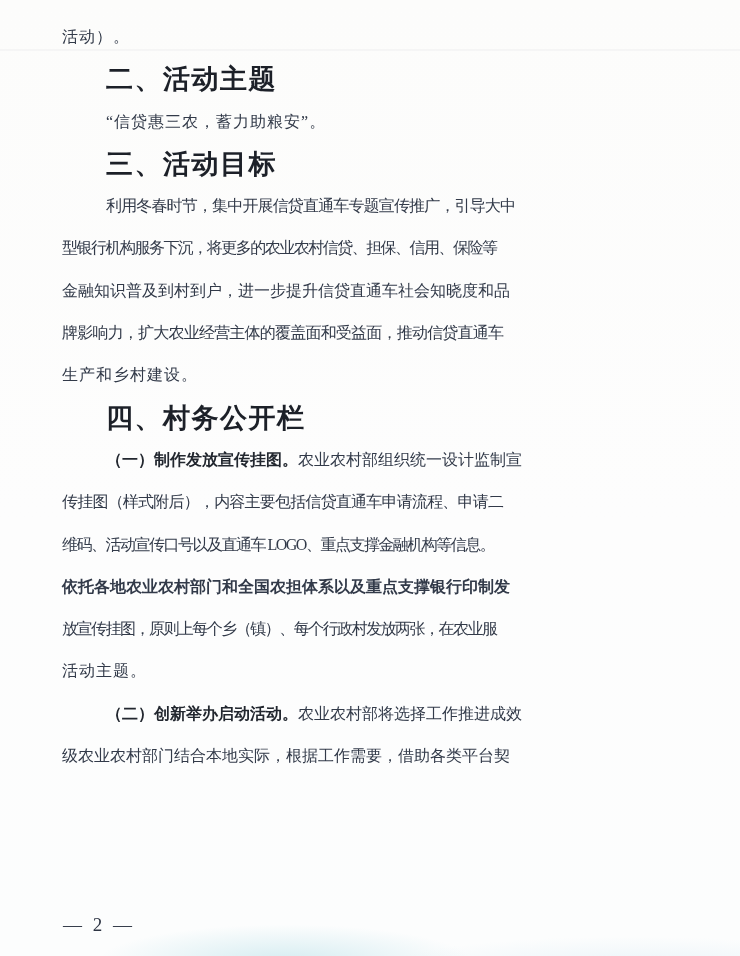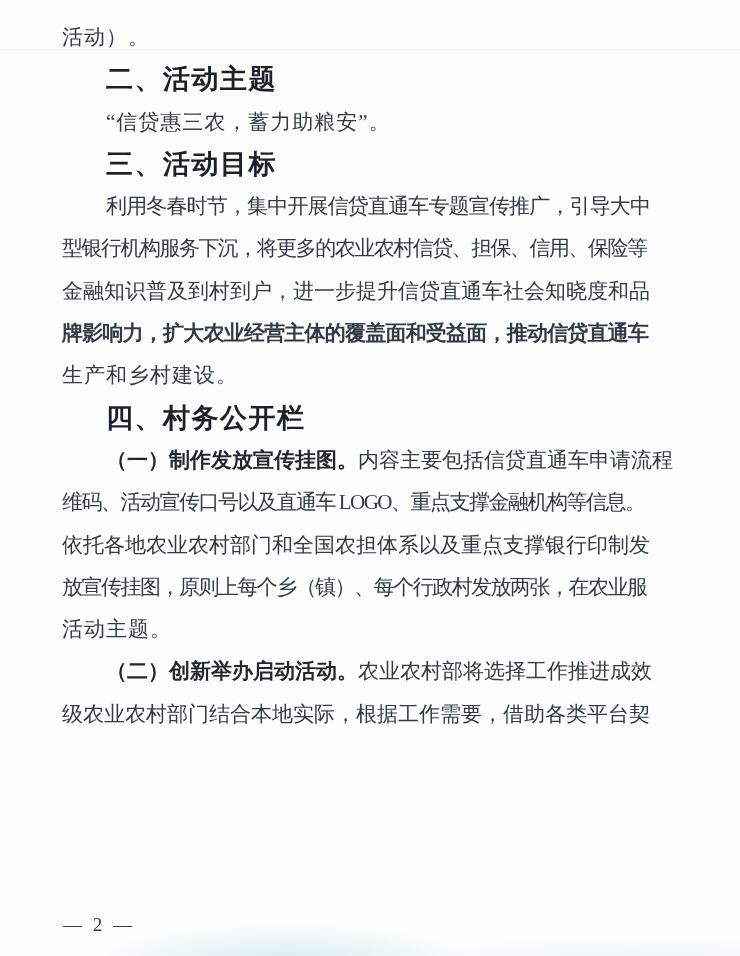--- a/index.html
+++ b/index.html
@@ -20,21 +20,21 @@
     position:absolute;left:0;top:49px;width:740px;height:2px;
     background:rgba(120,125,135,0.05);
   }
 
   .content{
     position:absolute;left:62px;top:16px;width:616px;
   }
 
   .line{
     height:42.3px;line-height:42.3px;
-    font-size:21px;
+    font-size:16px;
     color:#323a49;
     letter-spacing:1px;
     white-space:nowrap;
   }
   .line.heading{
     font-family:"Liberation Sans","DejaVu Sans",sans-serif;
     font-weight:700;
     font-size:27px;
     color:#1c2028;
     letter-spacing:1.5px;
@@ -59,25 +59,26 @@
 <div class="page">
   <div class="scan-band"></div>
   <div class="content" id="content">
       <div class="line body" style="padding-left: 0px;"><span>活动）。</span></div>
       <div class="line heading" style="padding-left: 44px;"><span>二、活动主题</span></div>
       <div class="line body" style="padding-left: 44px;"><span>“信贷惠三农，蓄力助粮安”。</span></div>
       <div class="line heading" style="padding-left: 44px;"><span>三、活动目标</span></div>
       <div class="line body fill" style="padding-left: 44px; letter-spacing: -0.846154px;"><span>利用冬春时节，集中开展信贷直通车专题宣传推广，引导大中</span></div>
       <div class="line body fill" style="padding-left: 0px; letter-spacing: -1.51724px;"><span>型银行机构服务下沉，将更多的农业农村信贷、担保、信用、保险等</span></div>
       <div class="line body fill" style="padding-left: 0px; letter-spacing: 0px;"><span>金融知识普及到村到户，进一步提升信贷直通车社会知晓度和品</span></div>
-      <div class="line body fill" style="padding-left: 0px; letter-spacing: -0.785714px; font-weight: bold;"><span>牌影响力，扩大农业经营主体的覆盖面和受益面，推动信贷直通车</span></div>
+      <div class="line body fill" style="padding-left: 0px; letter-spacing: -0.785714px;"><span>牌影响力，扩大农业经营主体的覆盖面和受益面，推动信贷直通车</span></div>
       <div class="line body" style="padding-left: 0px;"><span>生产和乡村建设。</span></div>
       <div class="line heading" style="padding-left: 44px;"><span>四、村务公开栏</span></div>
-      <div class="line body fill" style="padding-left: 44px; letter-spacing: 0px;"><span class="lead">（一）制作发放宣传挂图。</span><span>内容主要包括信贷直通车申请流程</span></div>
+      <div class="line body fill" style="padding-left: 44px; letter-spacing: 0px;"><span class="lead">（一）制作发放宣传挂图。</span><span>农业农村部组织统一设计监制宣</span></div>
+      <div class="line body fill" style="padding-left: 0px; letter-spacing: -0.785714px;"><span>传挂图（样式附后），内容主要包括信贷直通车申请流程、申请二</span></div>
       <div class="line body fill" style="padding-left: 0px; letter-spacing: -1.50252px;"><span>维码、活动宣传口号以及直通车 LOGO、重点支撑金融机构等信息。</span></div>
-      <div class="line body fill" style="padding-left: 0px; letter-spacing: 0px;"><span>依托各地农业农村部门和全国农担体系以及重点支撑银行印制发</span></div>
+      <div class="line body fill" style="padding-left: 0px; letter-spacing: 0px; font-weight: bold;"><span>依托各地农业农村部门和全国农担体系以及重点支撑银行印制发</span></div>
       <div class="line body fill" style="padding-left: 0px; letter-spacing: -1.51724px;"><span>放宣传挂图，原则上每个乡（镇）、每个行政村发放两张，在农业服</span></div>
       <div class="line body" style="padding-left: 0px;"><span>活动主题。</span></div>
       <div class="line body fill" style="padding-left: 44px; letter-spacing: 0px;"><span class="lead">（二）创新举办启动活动。</span><span>农业农村部将选择工作推进成效</span></div>
       <div class="line body fill" style="padding-left: 0px; letter-spacing: 0px;"><span>级农业农村部门结合本地实际，根据工作需要，借助各类平台契</span></div>
     </div>
   <div class="pagenum">— 2 —</div>
 </div>
 
 </body></html>

